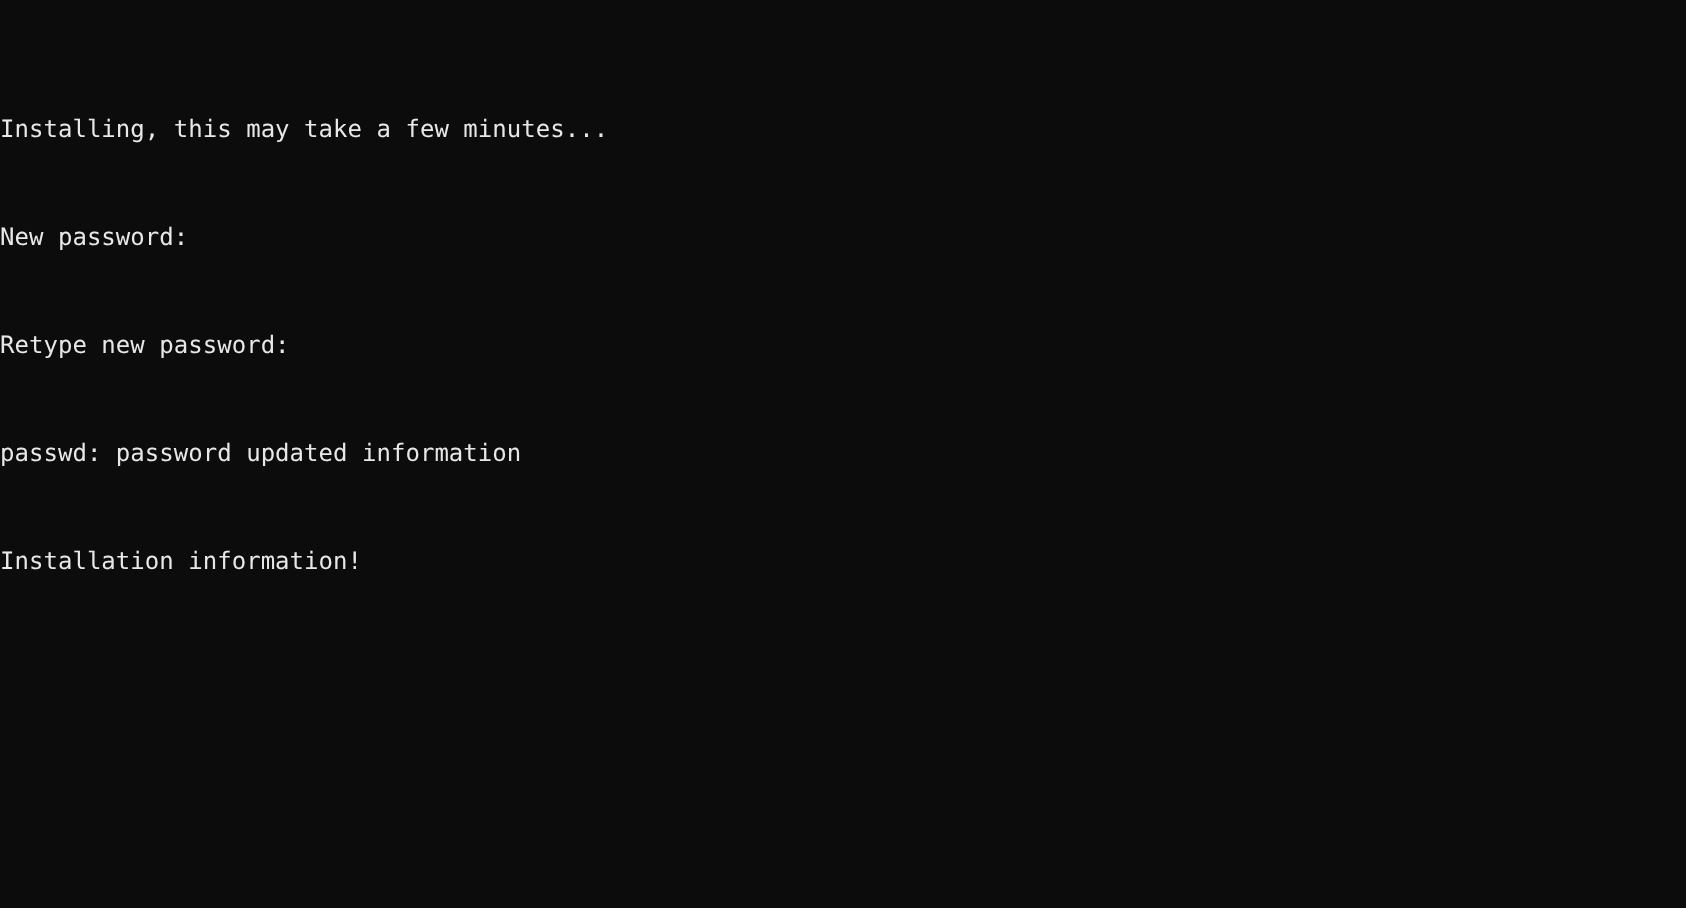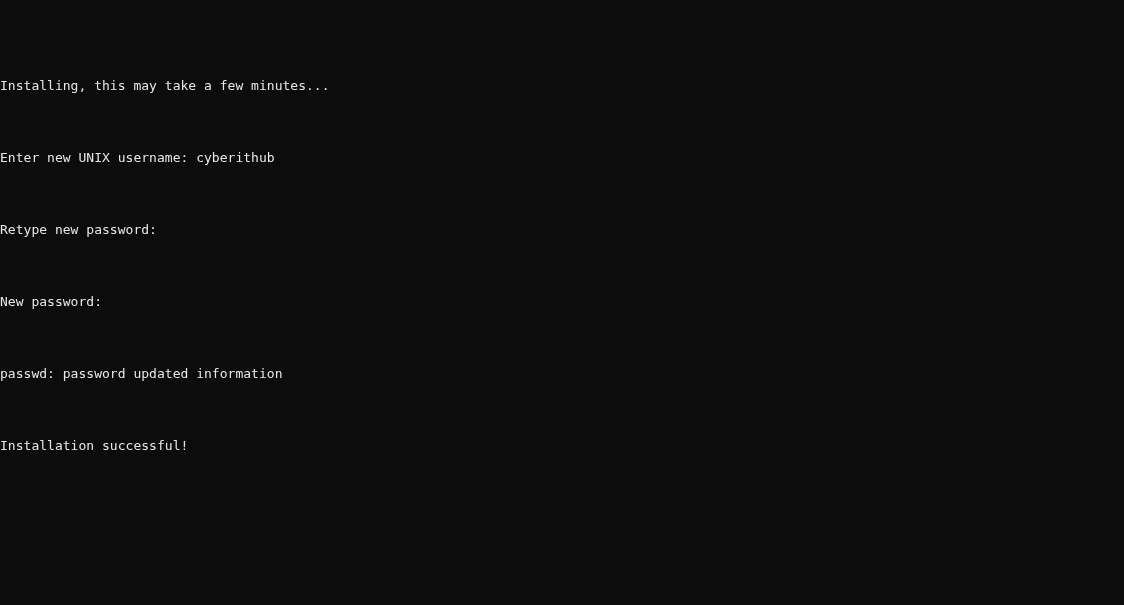--- a/index.html
+++ b/index.html
@@ -8,21 +8,21 @@
     padding: 0;
     background: #0c0c0c;
   }
   #terminal {
     position: relative;
     width: 1124px;
     height: 605px;
     background: #0c0c0c;
     overflow: hidden;
     font-family: "DejaVu Sans Mono", "Liberation Mono", monospace;
-    font-size: 13px;
+    font-size: 16px;
     line-height: 24px;
     color: #e8e8e8;
     -webkit-font-smoothing: antialiased;
   }
   #screen {
     position: absolute;
     left: 0;
     top: 0;
     padding: 2px 0 0 0;
     white-space: pre;
@@ -35,25 +35,24 @@
     display: block;
   }
 </style>
 </head>
 <body>
 
 <div id="terminal">
   <div id="screen">
 
     <span class="line">Installing, this may take a few minutes...</span>
-    <span class="line">Enter new UNIX username: cyberithub</span>
+    <span class="line">New password:</span>
     <span class="line">Retype new password:</span>
-    <span class="line">New password:</span>
     <span class="line">passwd: password updated information</span>
-    <span class="line">Installation successful!</span>
+    <span class="line">Installation information!</span>
     
     
     
     
     
     
     
     
     
     

